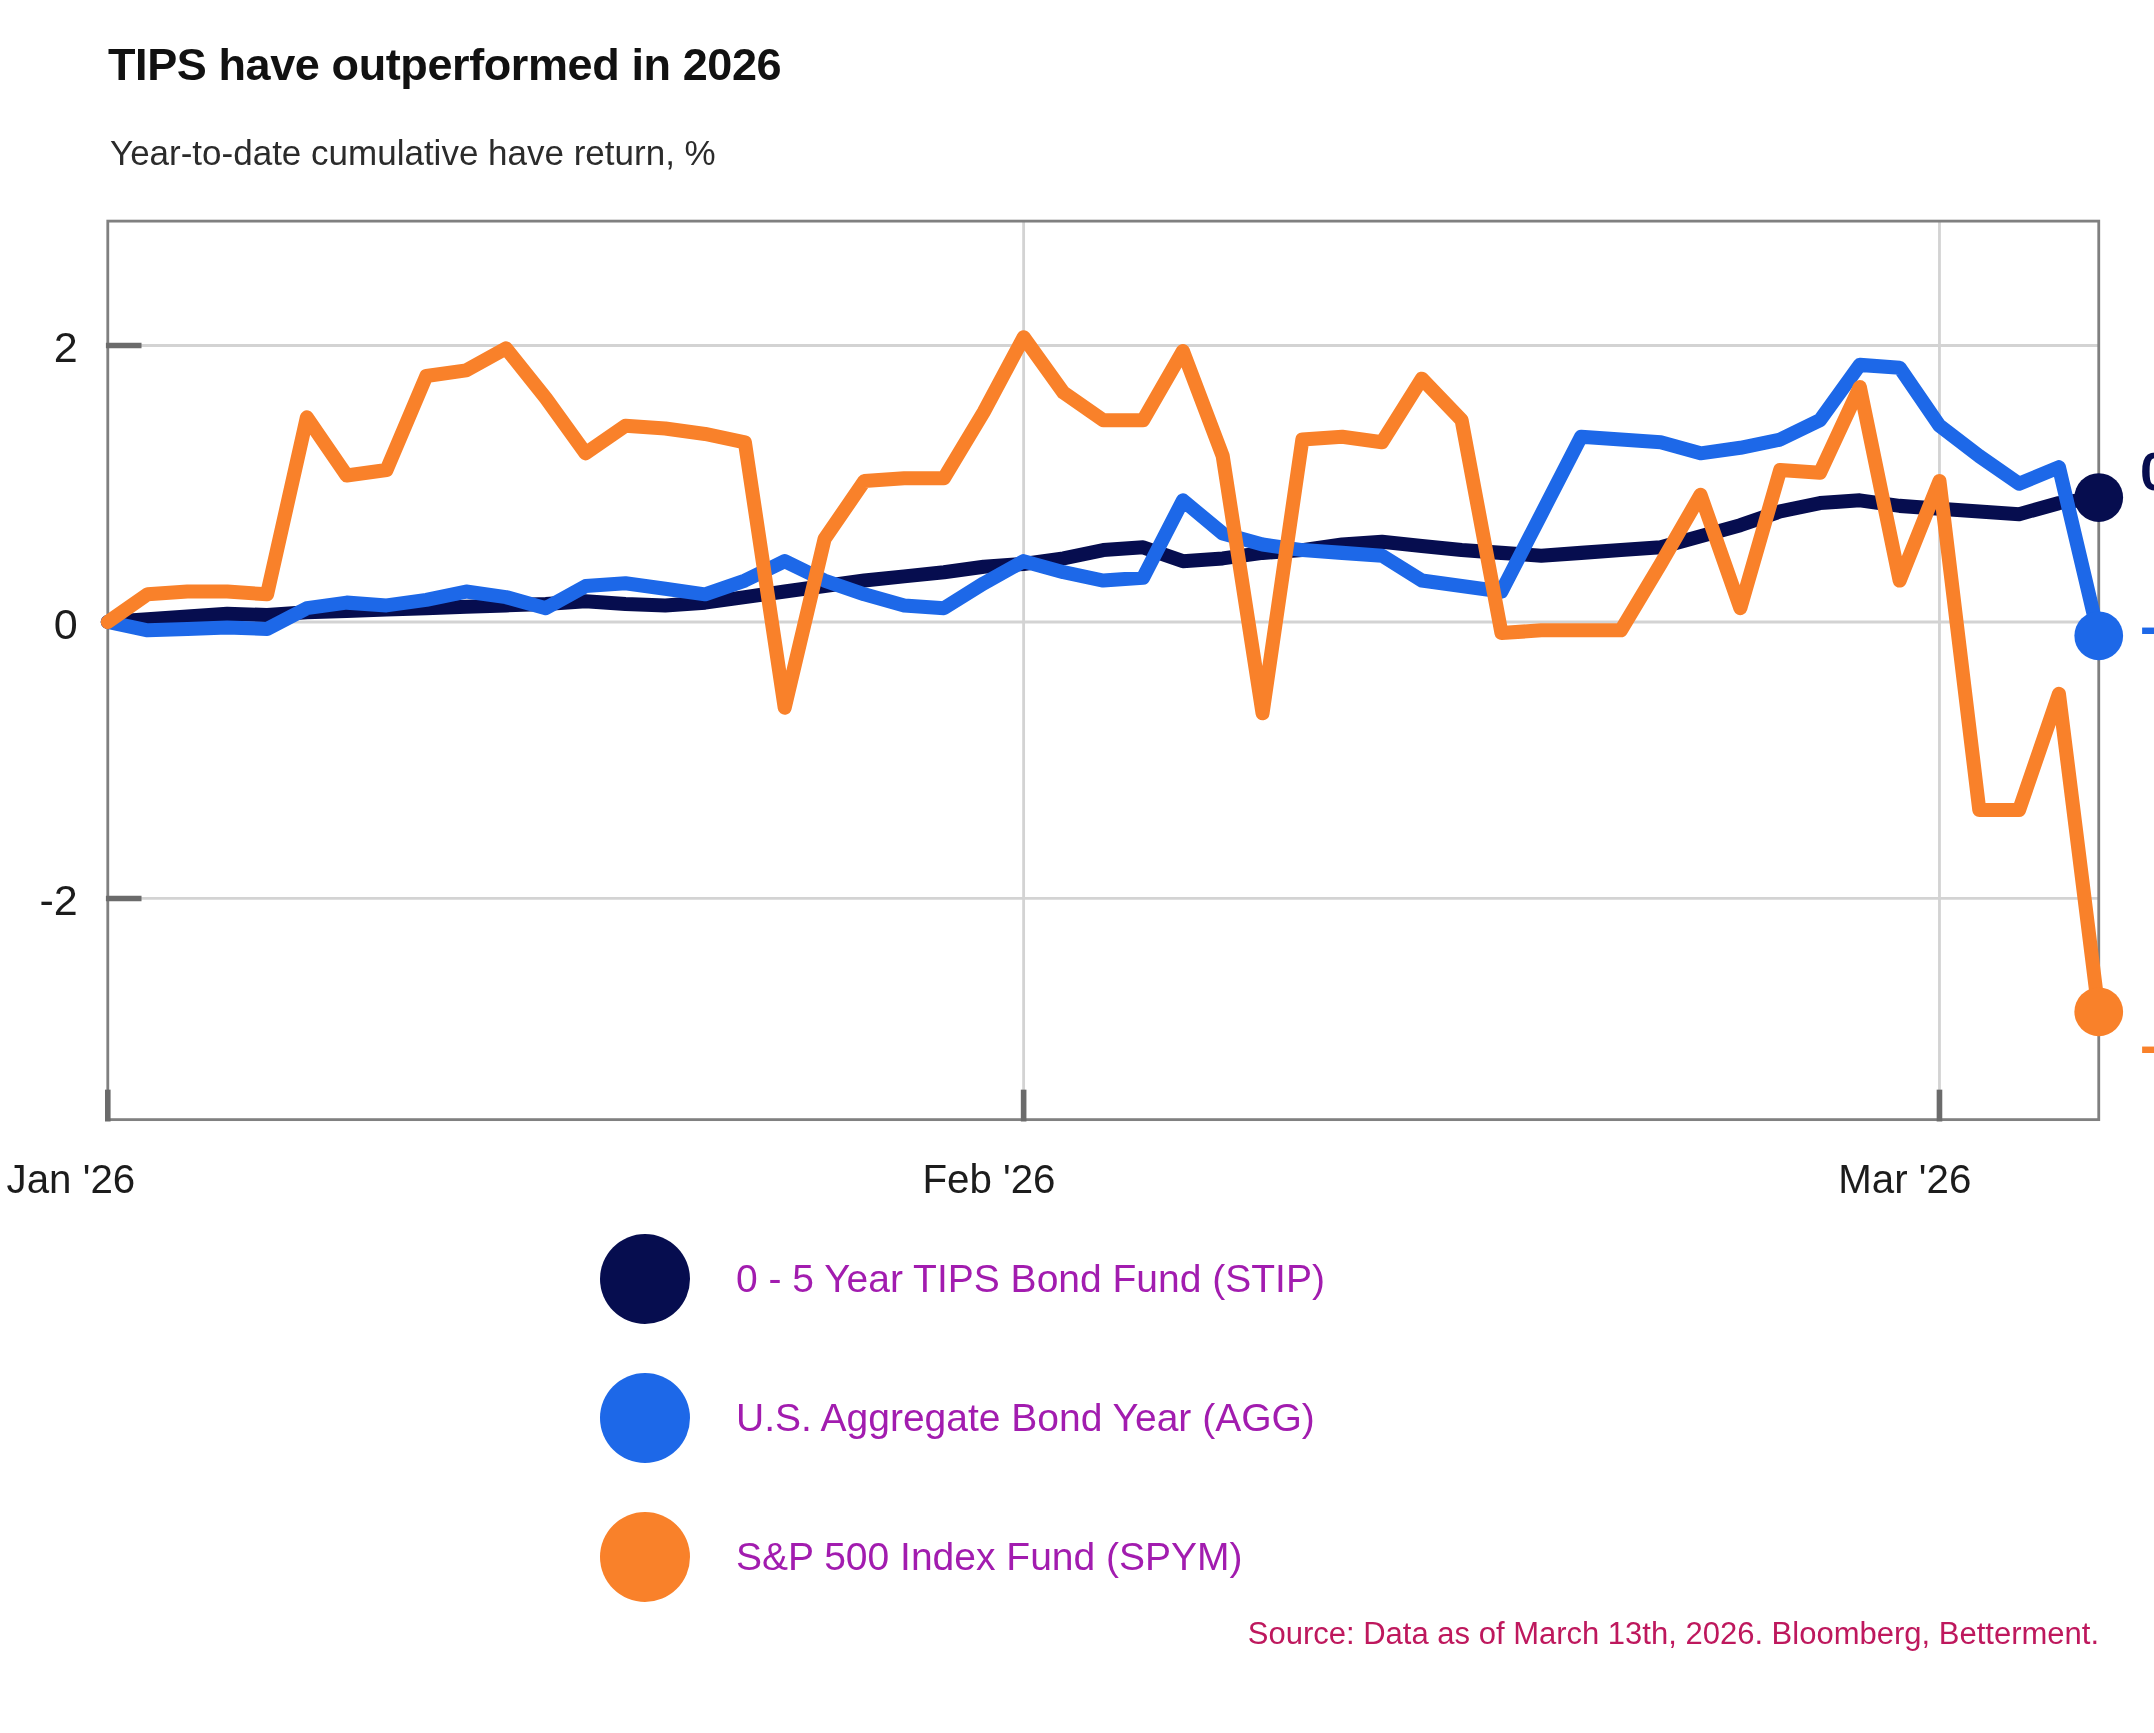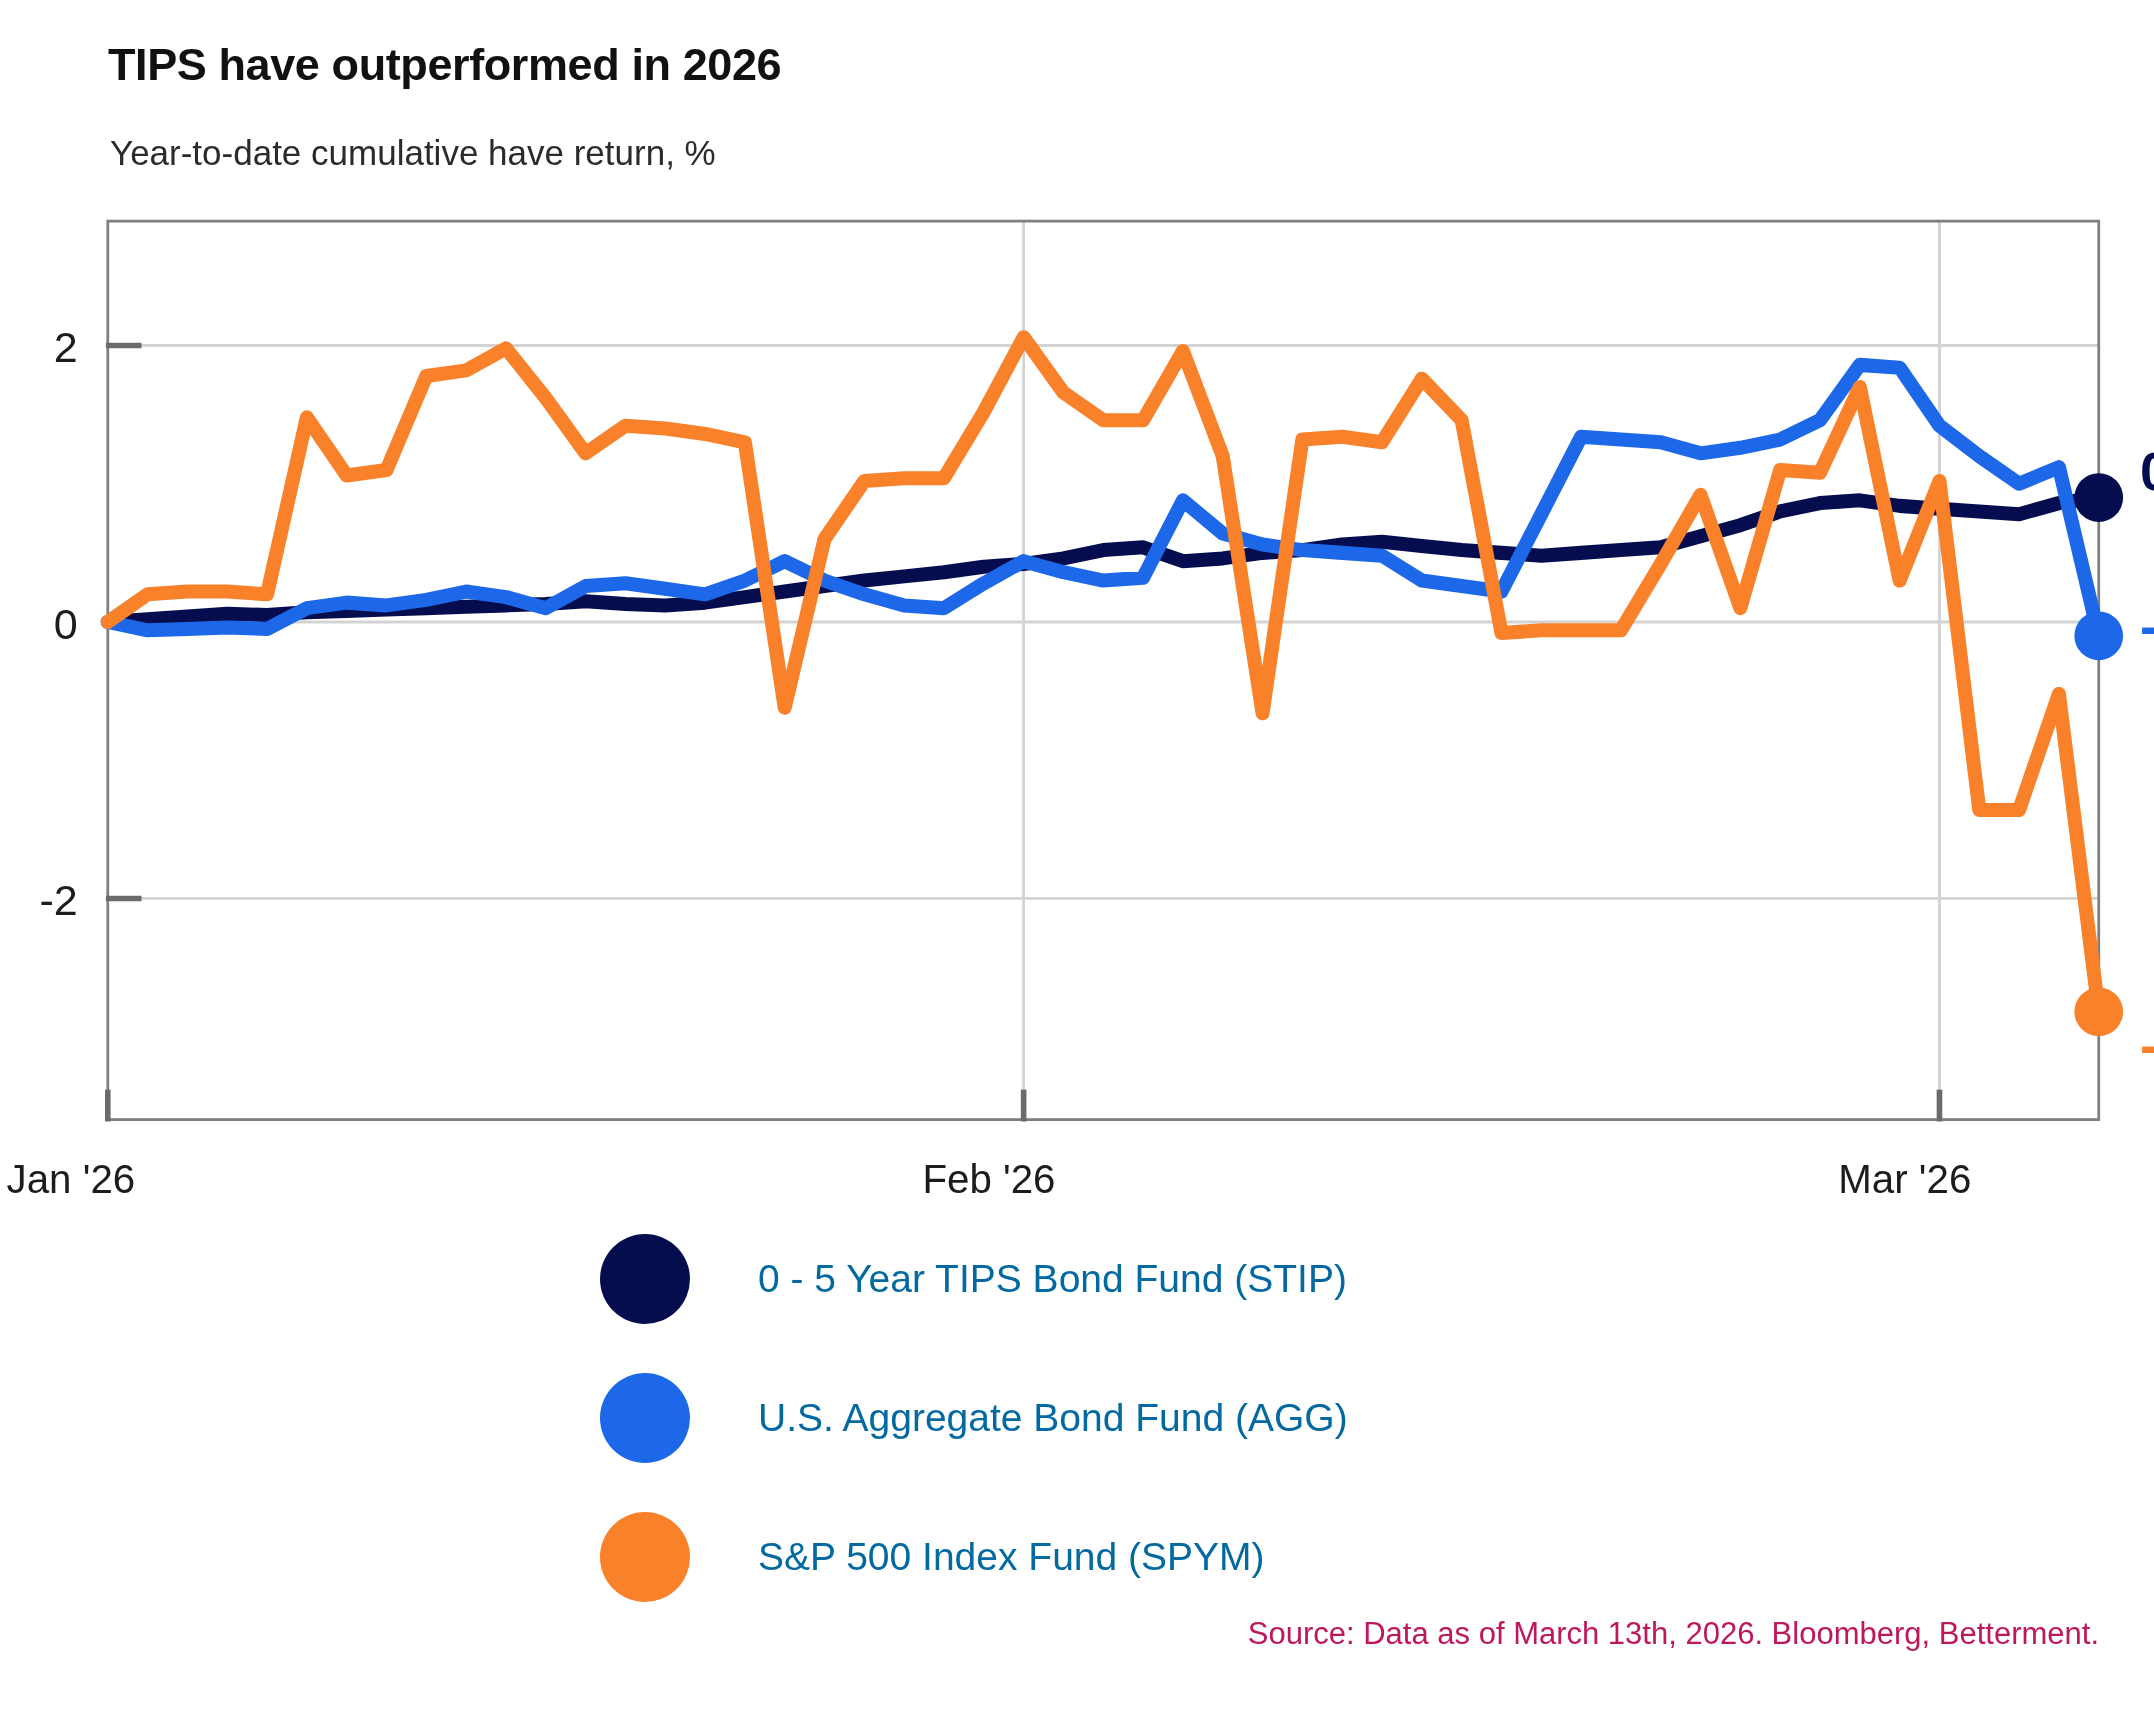--- a/index.html
+++ b/index.html
@@ -47,23 +47,23 @@
     display: flex;
     align-items: center;
     height: 139px;
   }
   .legend-dot {
     width: 90px; height: 90px;
     border-radius: 50%;
     flex: 0 0 auto;
   }
   .legend-label {
-    margin-left: 68px;
+    margin-left: 46px;
     font-size: 39px;
-    color: #0369a1;
+    color: #a21caf;
     white-space: nowrap;
   }
   #source {
     position: absolute;
     right: 56px; bottom: 30px;
     font-size: 31px;
     color: #be185d;
     white-space: nowrap;
   }
   .axis-tick-text {
@@ -131,21 +131,21 @@
     </svg>
   </div>
 
   <div id="legend">
     <div class="legend-row">
       <span class="legend-dot" style="background:#060D4F"></span>
       <span class="legend-label">0 - 5 Year TIPS Bond Fund (STIP)</span>
     </div>
     <div class="legend-row">
       <span class="legend-dot" style="background:#1D68E8"></span>
-      <span class="legend-label">U.S. Aggregate Bond Fund (AGG)</span>
+      <span class="legend-label">U.S. Aggregate Bond Year (AGG)</span>
     </div>
     <div class="legend-row">
       <span class="legend-dot" style="background:#F9812A"></span>
       <span class="legend-label">S&amp;P 500 Index Fund (SPYM)</span>
     </div>
   </div>
 
   <div id="source">Source: Data as of March 13th, 2026. Bloomberg, Betterment.</div>
 
 </div>

